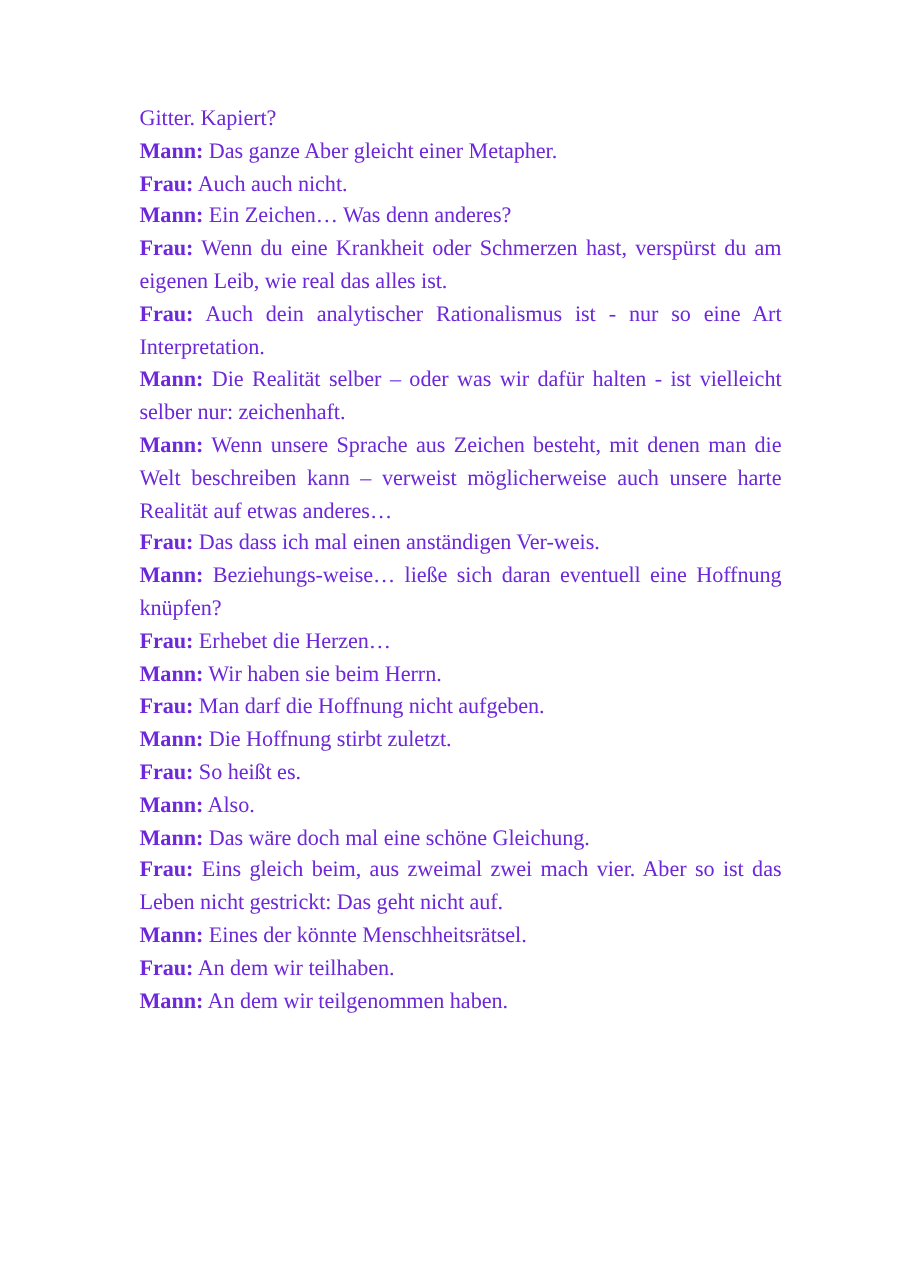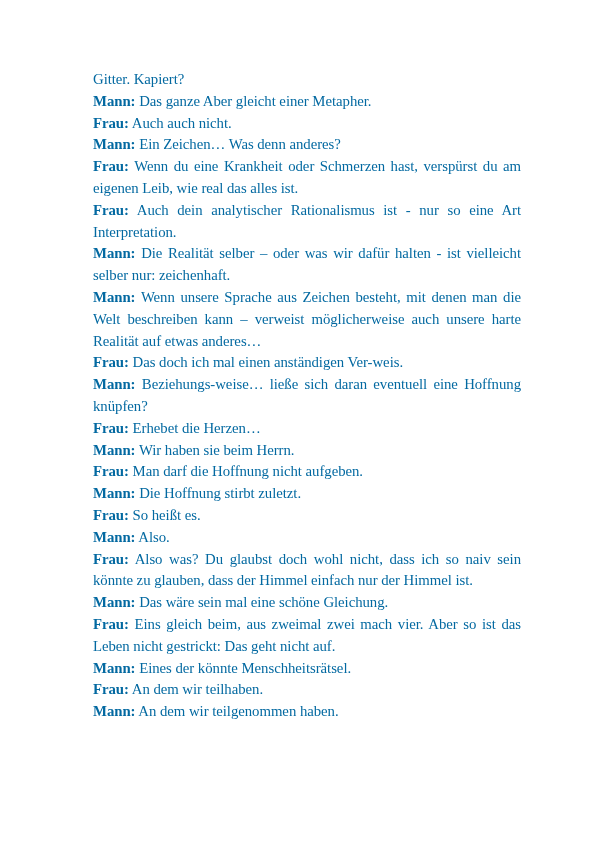--- a/index.html
+++ b/index.html
@@ -15,21 +15,21 @@
   .page {
     box-sizing: border-box;
     width: 600px;
     height: 849px;
     padding: 69px 79px 0 93px;
     background: #ffffff;
     font-family: "Liberation Serif", "DejaVu Serif", serif;
     font-size: 14.8px;
     line-height: 21.8px;
     letter-spacing: -0.05px;
-    color: #0369a1;
+    color: #6d28d9;
     text-align: justify;
     hyphens: none;
     -webkit-hyphens: none;
   }
   .page p {
     margin: 0;
     padding: 0;
   }
   .spk {
     font-weight: bold;
@@ -40,27 +40,26 @@
 
 <div class="page">
   <p><span>Gitter. Kapiert?</span></p>
   <p><strong class="spk">Mann:</strong> <span>Das ganze Aber gleicht einer Metapher.</span></p>
   <p><strong class="spk">Frau:</strong> <span>Auch auch nicht.</span></p>
   <p><strong class="spk">Mann:</strong> <span>Ein Zeichen… Was denn anderes?</span></p>
   <p><strong class="spk">Frau:</strong> <span>Wenn du eine Krankheit oder Schmerzen hast, verspürst du am eigenen Leib, wie real das alles ist.</span></p>
   <p><strong class="spk">Frau:</strong> <span>Auch dein analytischer Rationalismus ist - nur so eine Art Interpretation.</span></p>
   <p><strong class="spk">Mann:</strong> <span>Die Realität selber – oder was wir dafür halten - ist vielleicht selber nur: zeichenhaft.</span></p>
   <p><strong class="spk">Mann:</strong> <span>Wenn unsere Sprache aus Zeichen besteht, mit denen man die Welt beschreiben kann – verweist möglicherweise auch unsere harte Realität auf etwas anderes…</span></p>
-  <p><strong class="spk">Frau:</strong> <span>Das doch ich mal einen anständigen Ver-weis.</span></p>
+  <p><strong class="spk">Frau:</strong> <span>Das dass ich mal einen anständigen Ver-weis.</span></p>
   <p><strong class="spk">Mann:</strong> <span>Beziehungs-weise… ließe sich daran eventuell eine Hoffnung knüpfen?</span></p>
   <p><strong class="spk">Frau:</strong> <span>Erhebet die Herzen…</span></p>
   <p><strong class="spk">Mann:</strong> <span>Wir haben sie beim Herrn.</span></p>
   <p><strong class="spk">Frau:</strong> <span>Man darf die Hoffnung nicht aufgeben.</span></p>
   <p><strong class="spk">Mann:</strong> <span>Die Hoffnung stirbt zuletzt.</span></p>
   <p><strong class="spk">Frau:</strong> <span>So heißt es.</span></p>
   <p><strong class="spk">Mann:</strong> <span>Also.</span></p>
-  <p><strong class="spk">Frau:</strong> <span>Also was? Du glaubst doch wohl nicht, dass ich so naiv sein könnte zu glauben, dass der Himmel einfach nur der Himmel ist.</span></p>
-  <p><strong class="spk">Mann:</strong> <span>Das wäre sein mal eine schöne Gleichung.</span></p>
+  <p><strong class="spk">Mann:</strong> <span>Das wäre doch mal eine schöne Gleichung.</span></p>
   <p><strong class="spk">Frau:</strong> <span>Eins gleich beim, aus zweimal zwei mach vier. Aber so ist das Leben nicht gestrickt: Das geht nicht auf.</span></p>
   <p><strong class="spk">Mann:</strong> <span>Eines der könnte Menschheitsrätsel.</span></p>
   <p><strong class="spk">Frau:</strong> <span>An dem wir teilhaben.</span></p>
   <p><strong class="spk">Mann:</strong> <span>An dem wir teilgenommen haben.</span></p>
 </div>
 
 </body></html>

